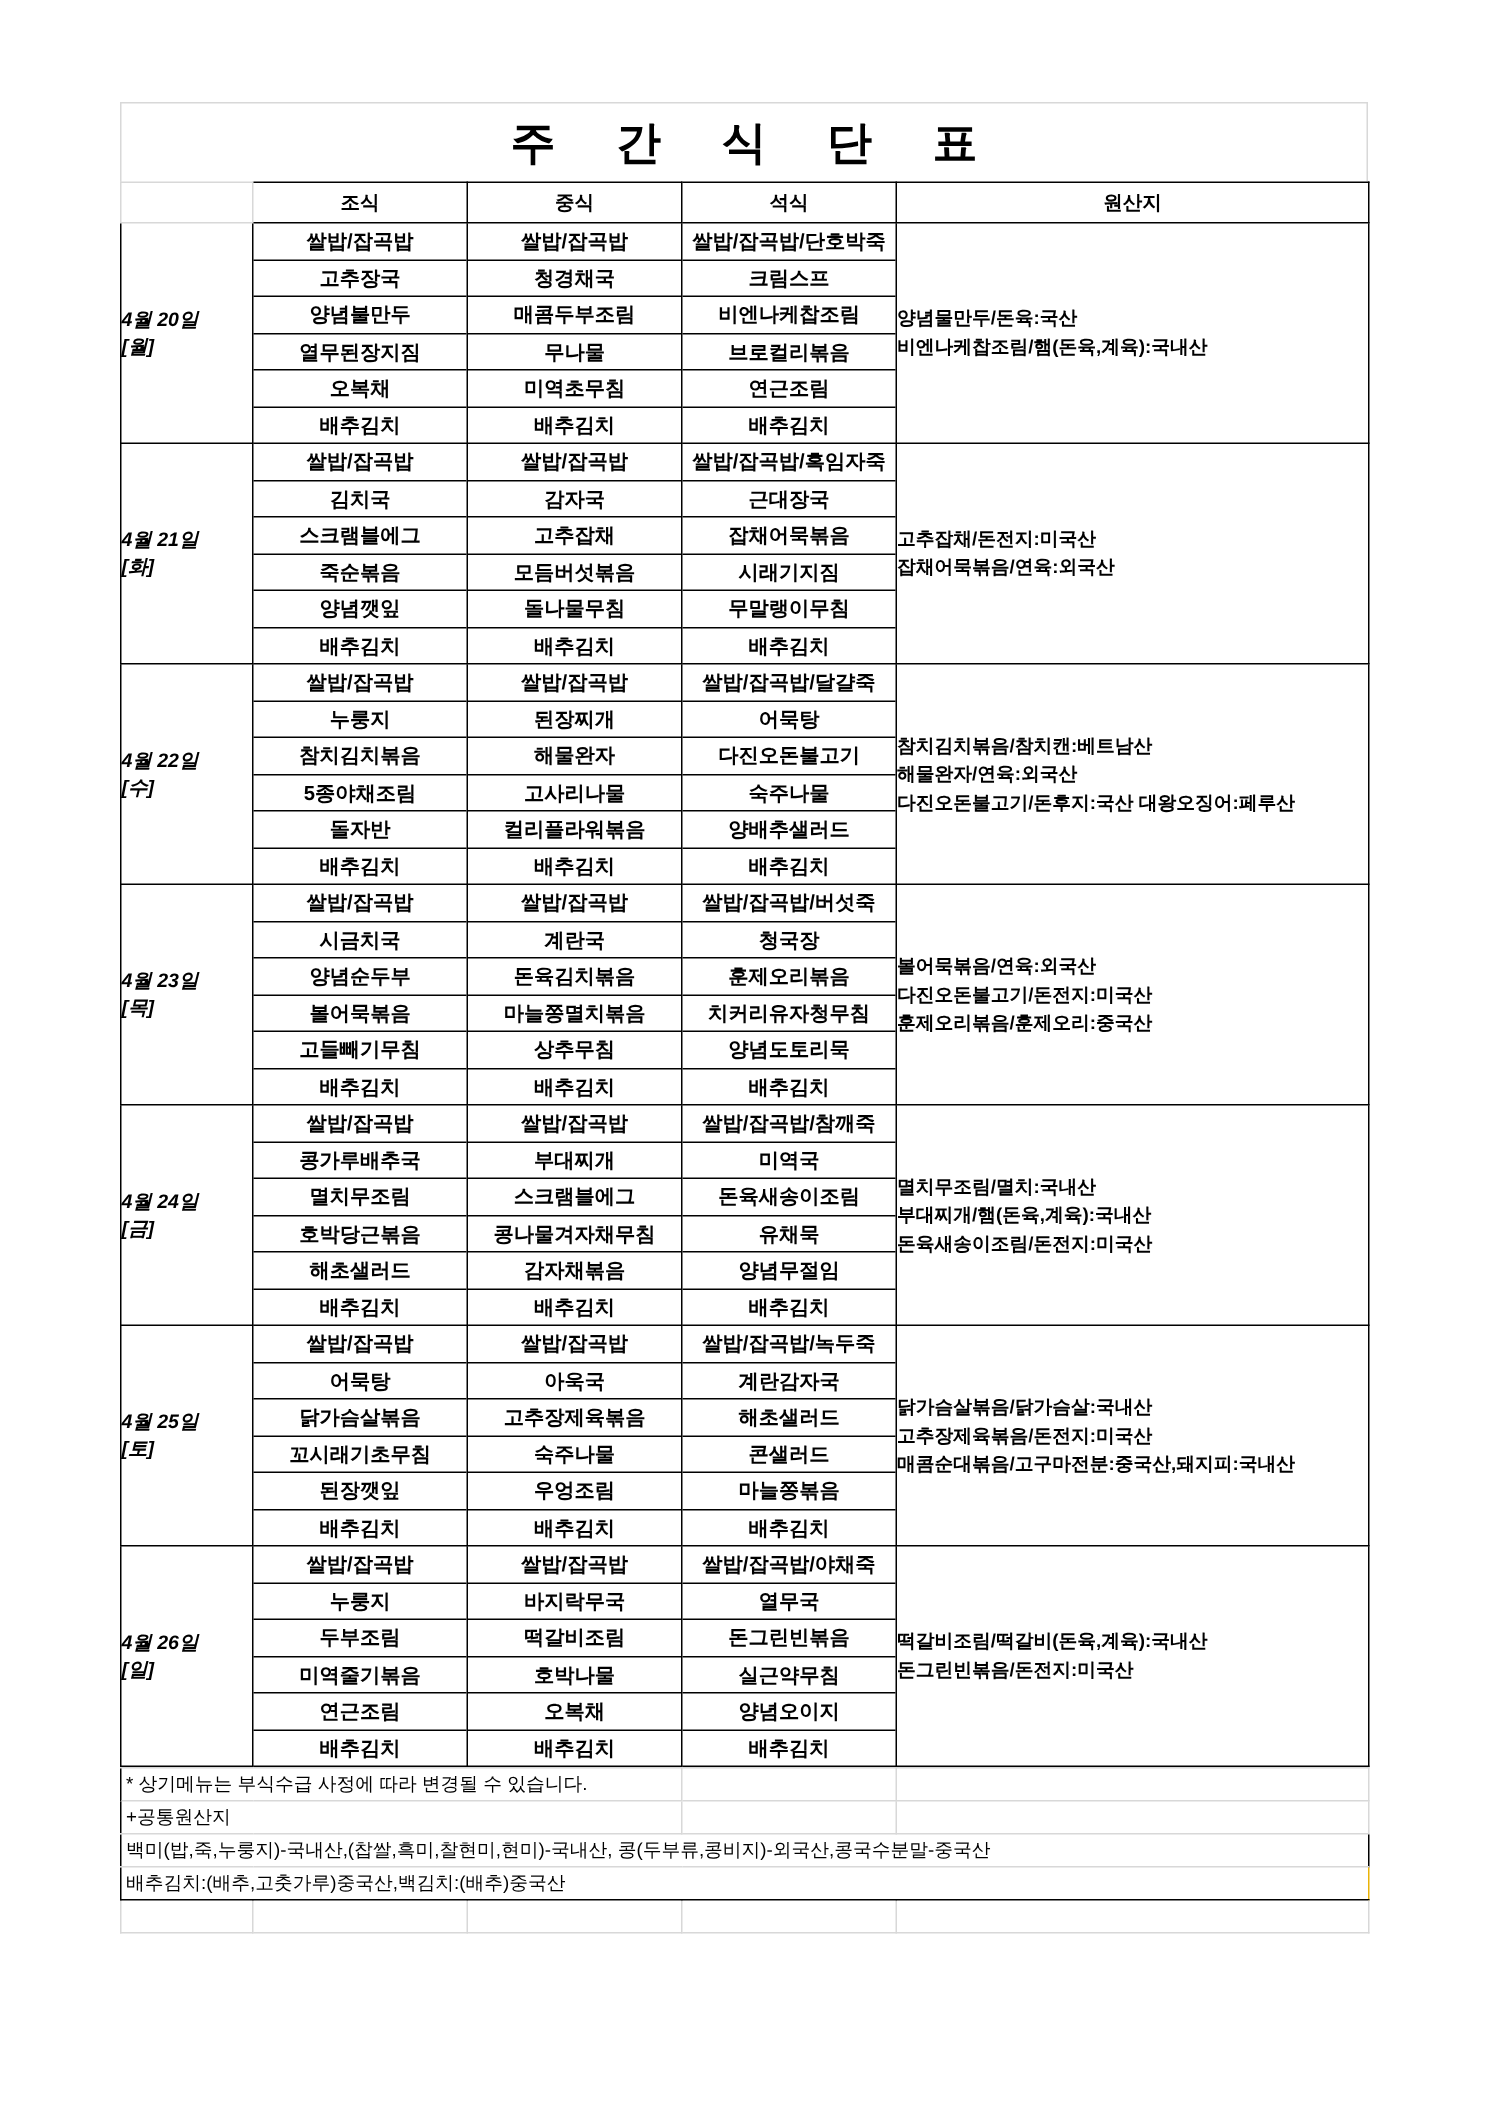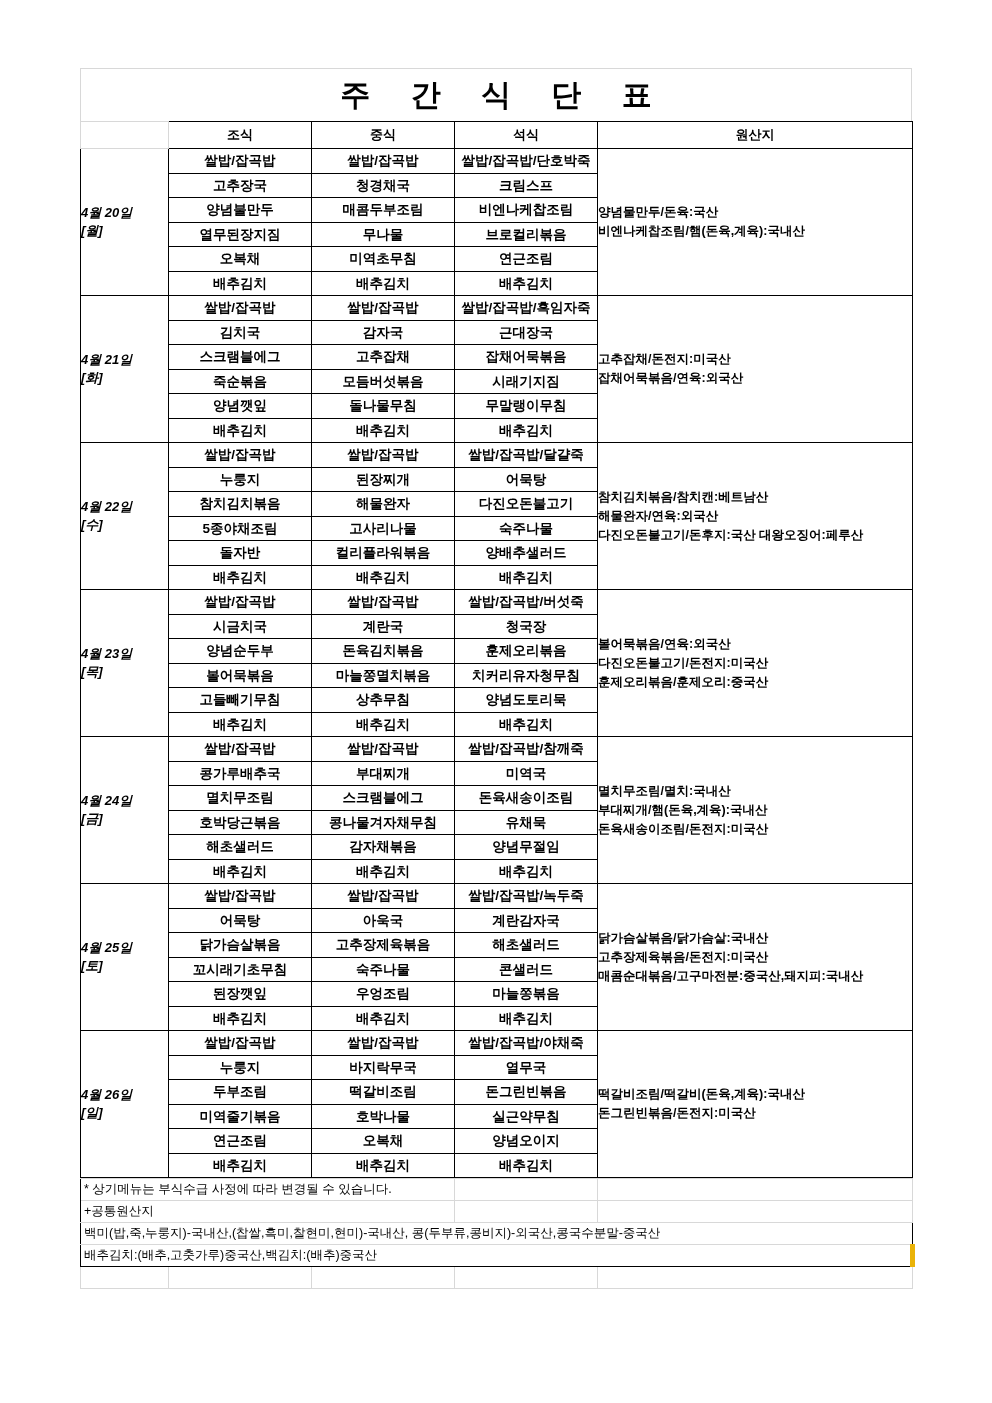--- a/index.html
+++ b/index.html
@@ -485,21 +485,21 @@
         </tr>
         <tr>
           <td colspan="3" style="border-left:1px solid #000000;">+공통원산지</td>
           <td></td>
           <td></td>
         </tr>
         <tr>
           <td colspan="5" style="border-left:1px solid #000000;border-right:1px solid #000000;">백미(밥,죽,누룽지)-국내산,(찹쌀,흑미,찰현미,현미)-국내산, 콩(두부류,콩비지)-외국산,콩국수분말-중국산</td>
         </tr>
         <tr>
-          <td colspan="5" style="border-left:1px solid #000000;border-right:5px solid #eab308;border-bottom:1px solid #000000;">배추김치:(배추,고춧가루)중국산,백김치:(배추)중국산</td>
+          <td colspan="5" style="border-left:1px solid #000000;border-right:1px solid #eab308;border-bottom:1px solid #000000;">배추김치:(배추,고춧가루)중국산,백김치:(배추)중국산</td>
         </tr>
         <tr class="blank-row">
           <td></td>
           <td></td>
           <td></td>
           <td></td>
           <td></td>
         </tr>
       </tbody>
     </table>

